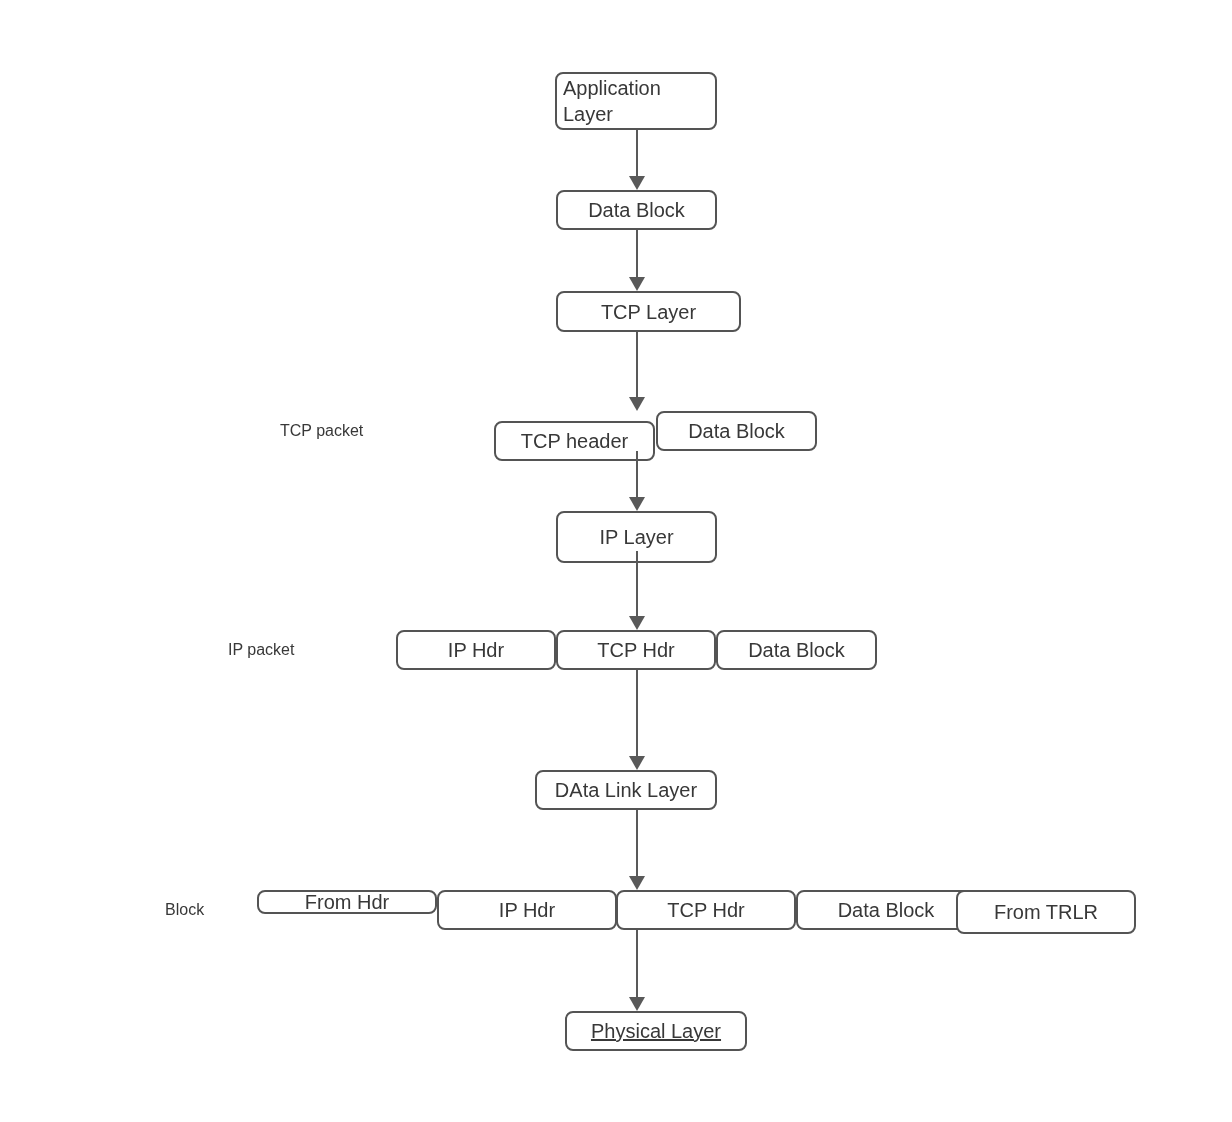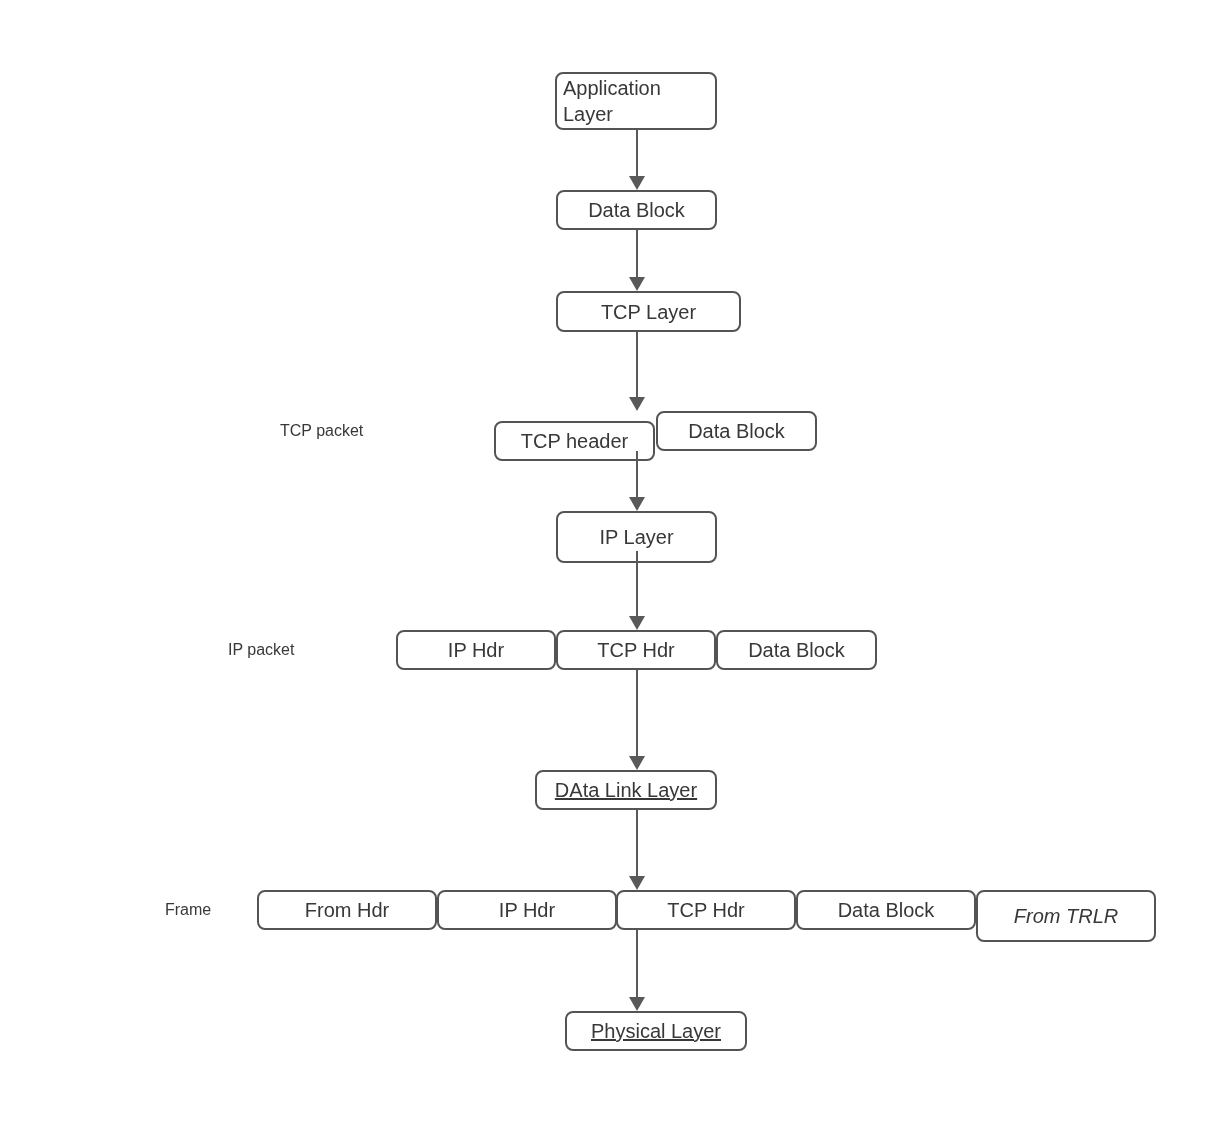--- a/index.html
+++ b/index.html
@@ -61,28 +61,28 @@
   <div class="node" style="left:494px;top:411px;width:161px;height:40px;margin-top:10px;">TCP header</div>
   <div class="node" style="left:656px;top:411px;width:161px;height:40px;">Data Block</div>
 
   <div class="node" style="left:556px;top:511px;width:161px;height:52px;">IP Layer</div>
 
   <div class="row-label" style="left:228px;top:650px;">IP packet</div>
   <div class="node" style="left:396px;top:630px;width:160px;height:40px;">IP Hdr</div>
   <div class="node" style="left:556px;top:630px;width:160px;height:40px;">TCP Hdr</div>
   <div class="node" style="left:716px;top:630px;width:161px;height:40px;">Data Block</div>
 
-  <div class="node" style="left:535px;top:770px;width:182px;height:40px;text-decoration:underline;">DAta Link Layer</div>
+  <div class="node" style="left:535px;top:770px;width:182px;height:40px;">DAta Link Layer</div>
 
-  <div class="row-label" style="left:165px;top:910px;">Frame</div>
-  <div class="node" style="left:257px;top:890px;width:180px;height:40px;">From Hdr</div>
+  <div class="row-label" style="left:165px;top:910px;">Block</div>
+  <div class="node" style="left:257px;top:890px;width:180px;height:24px;">From Hdr</div>
   <div class="node" style="left:437px;top:890px;width:180px;height:40px;">IP Hdr</div>
   <div class="node" style="left:616px;top:890px;width:180px;height:40px;">TCP Hdr</div>
   <div class="node" style="left:796px;top:890px;width:180px;height:40px;">Data Block</div>
-  <div class="node" style="left:976px;top:890px;width:180px;height:52px;font-style:italic;">From TRLR</div>
+  <div class="node" style="left:956px;top:890px;width:180px;height:44px;">From TRLR</div>
 
   <div class="node" style="left:565px;top:1011px;width:182px;height:40px;text-decoration:underline;">Physical Layer</div>
 
   <div class="arrow" style="left:629px;top:130px;height:60px;">
     <span class="shaft"></span>
     <span class="head"></span>
   </div>
 
   <div class="arrow" style="left:629px;top:230px;height:61px;">
     <span class="shaft"></span>

